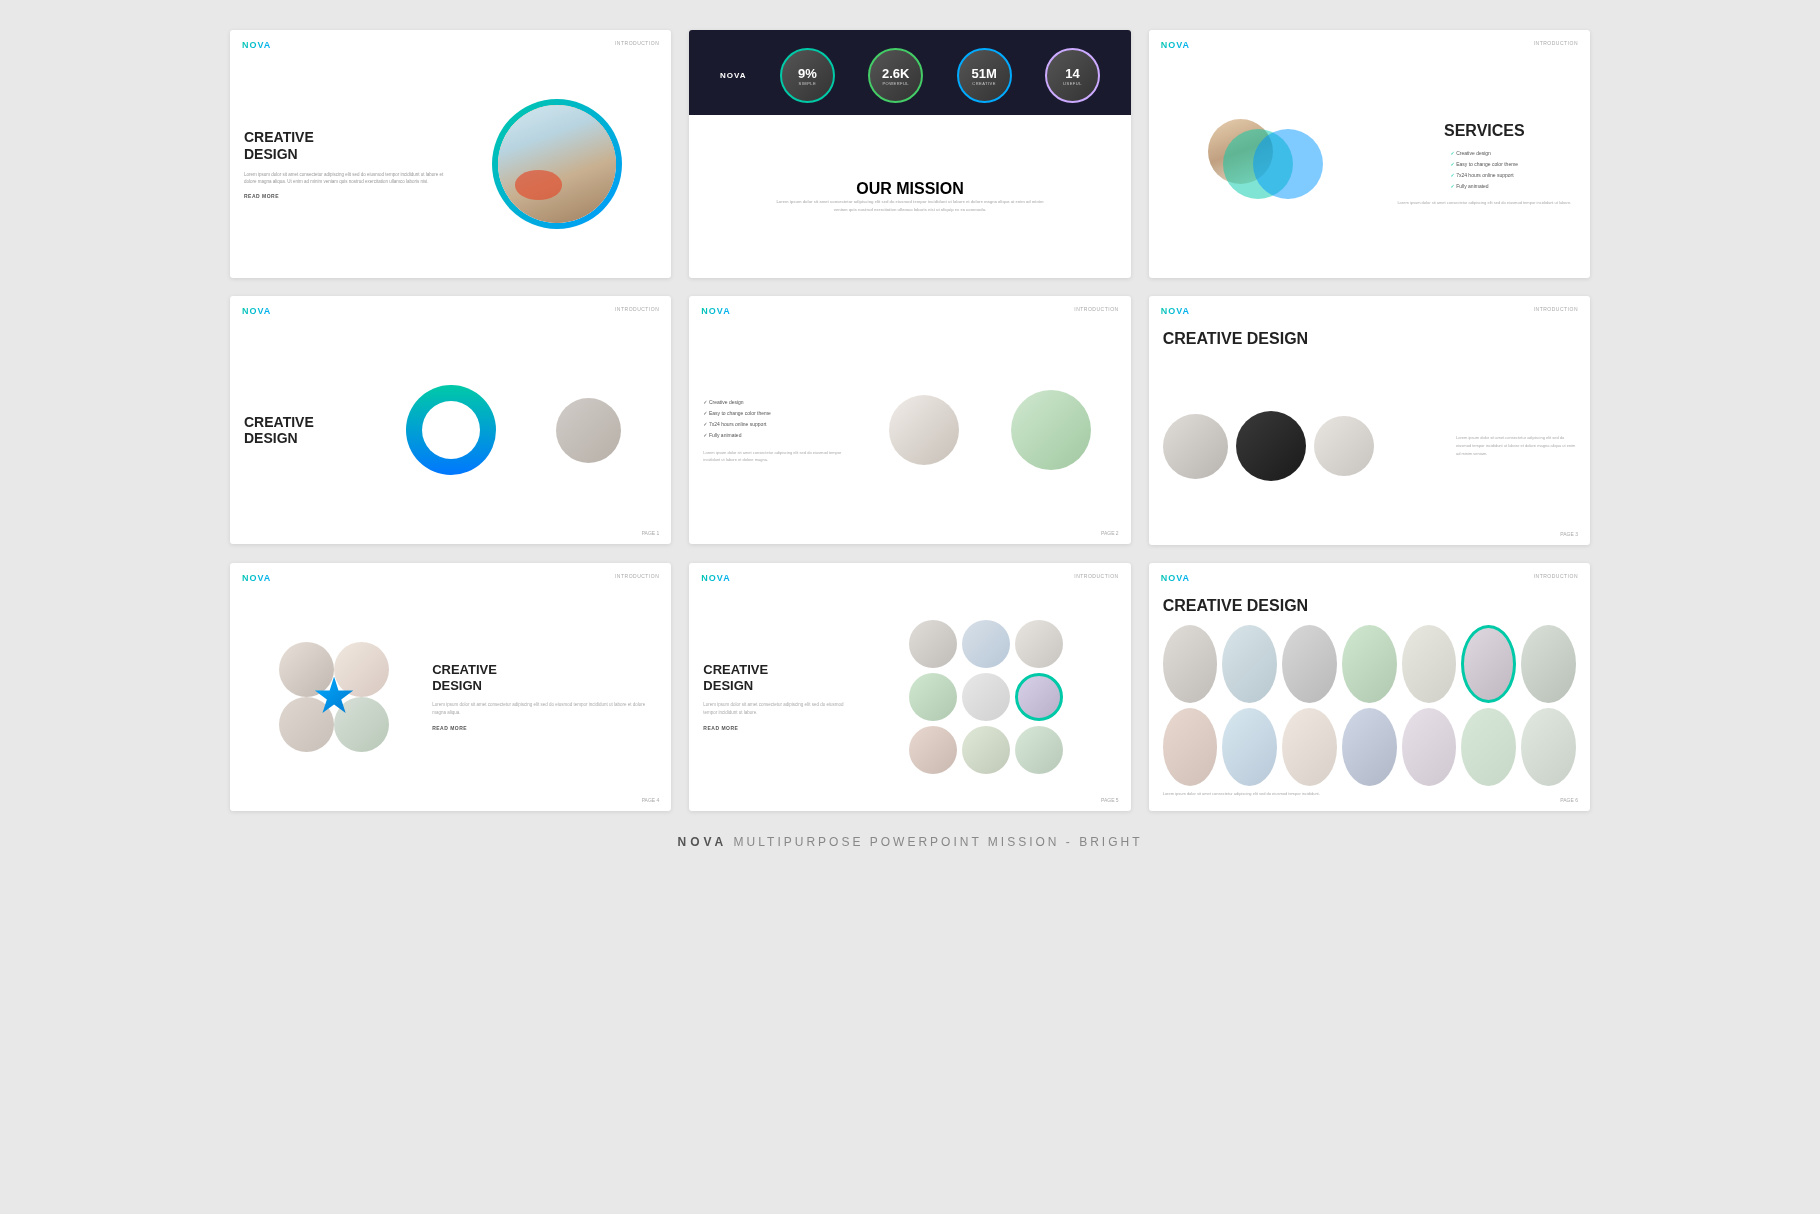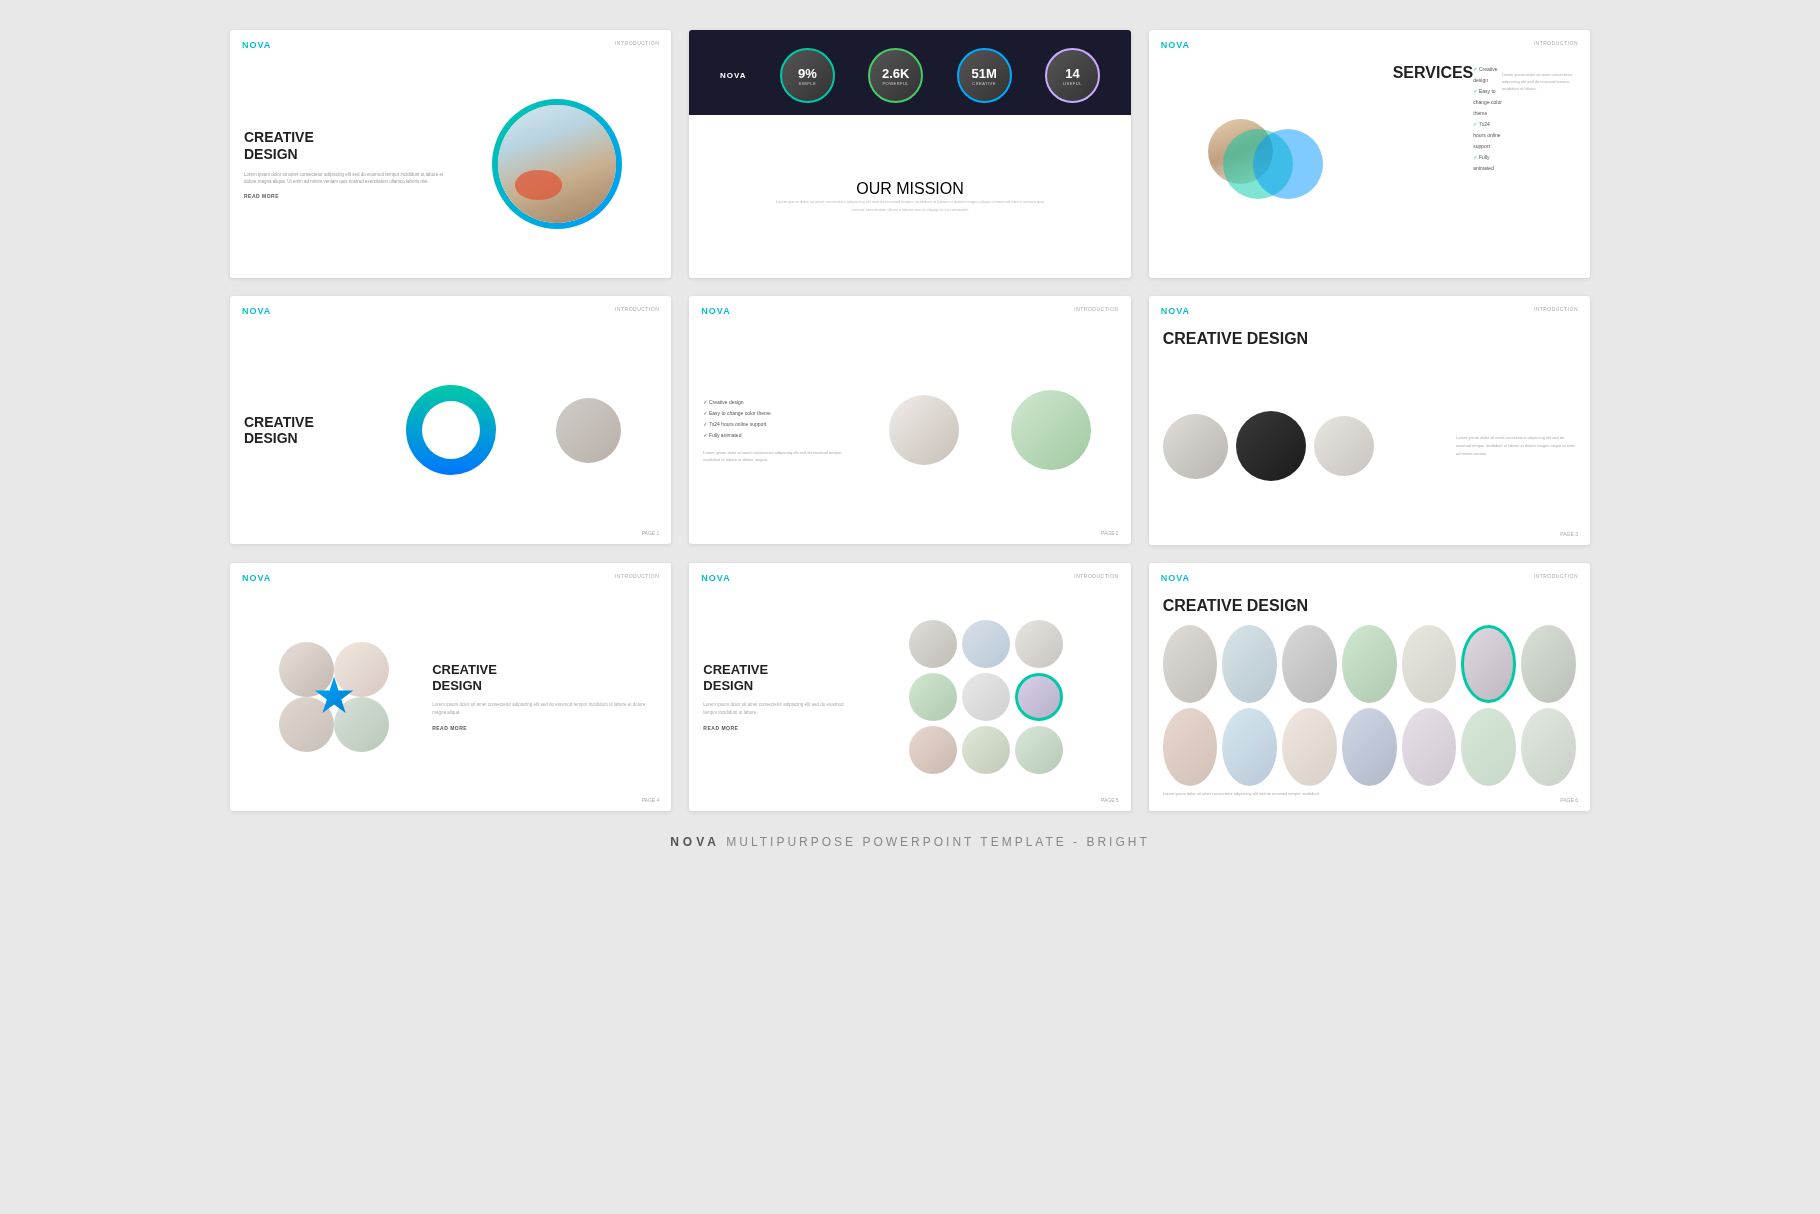--- a/index.html
+++ b/index.html
@@ -165,23 +165,24 @@
     .slide-3 .left {
       flex: 1.2;
       display: flex;
       align-items: center;
       justify-content: center;
       position: relative;
     }
     .slide-3 .right {
       flex: 1;
       display: flex;
-      flex-direction: row;
+      flex-direction: column;
       justify-content: center;
       padding-left: 10px;
+      align-items: center;
     }
     .venn-container {
       position: relative;
       width: 110px;
       height: 80px;
     }
     .venn-c1 {
       position: absolute;
       width: 70px;
       height: 70px;
@@ -465,20 +466,21 @@
       justify-content: space-around;
       align-items: center;
     }
     .mission-section {
       flex: 1;
       display: flex;
       flex-direction: column;
       align-items: center;
       justify-content: center;
       padding: 12px;
+      font-weight: bold;
     }
   </style>
 </head>
 <body>
 
 <div class="grid">
 
   <div class="slide slide-1">
     <span class="slide-logo">NOVA</span>
     <span class="slide-tag">INTRODUCTION</span>
@@ -676,14 +678,14 @@
         <div class="gallery-cell gc14"></div>
       </div>
       <div style="font-size:4px; color:#aaa; margin-top:4px; line-height:1.8;">Lorem ipsum dolor sit amet consectetur adipiscing elit sed do eiusmod tempor incididunt.</div>
     </div>
     <span class="slide-page">PAGE 6</span>
   </div>
 
 </div>
 
 <div class="footer-text">
-  <span class="footer-bold">NOVA</span><span> MULTIPURPOSE POWERPOINT TEMPLATE - BRIGHT</span>
+  <span class="footer-bold">NOVA</span><span> MULTIPURPOSE POWERPOINT MISSION - BRIGHT</span>
 </div>
 
 </body></html>

